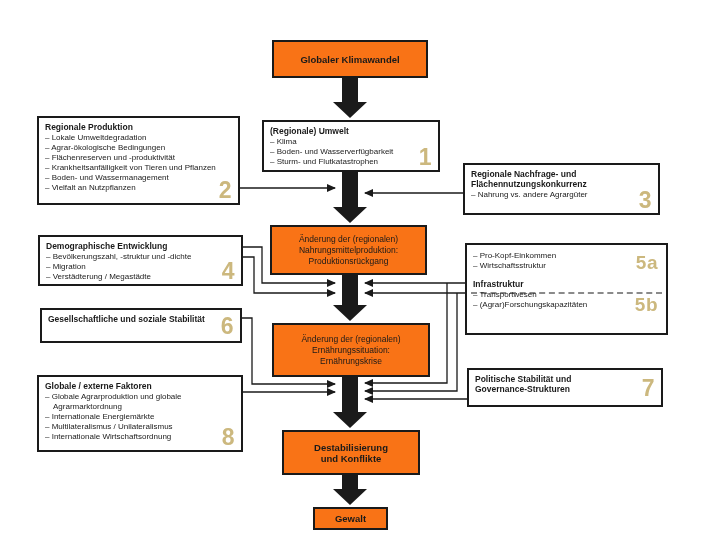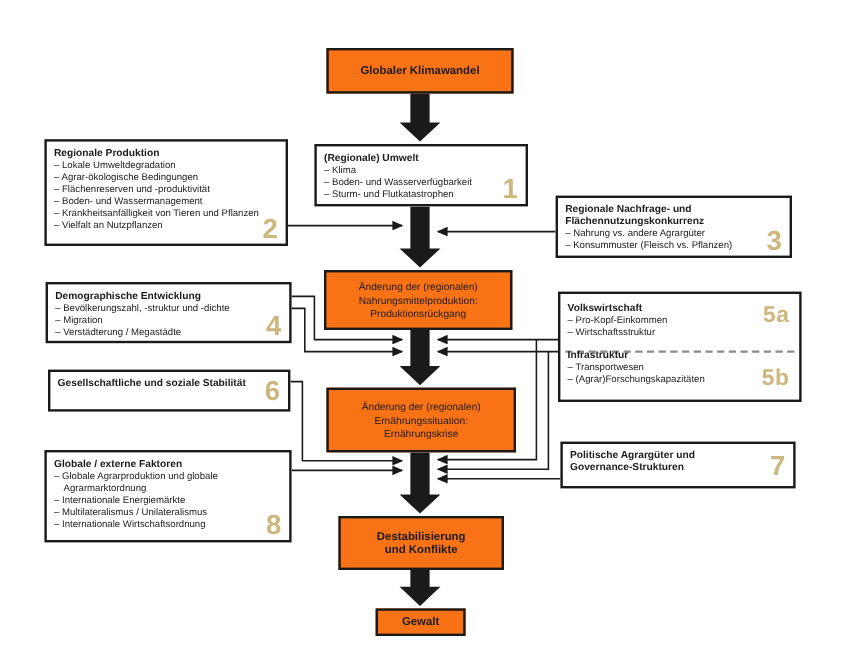--- a/index.html
+++ b/index.html
@@ -95,22 +95,22 @@
 
   <div class="cbox big" style="left:313px;top:507px;width:75px;height:23px">
     <div>Gewalt</div>
   </div>
 
   <div class="sbox" style="left:37px;top:116px;width:203px;height:89px">
     <div class="t">Regionale Produktion</div>
     <div class="item">Lokale Umweltdegradation</div>
     <div class="item">Agrar-ökologische Bedingungen</div>
     <div class="item">Flächenreserven und -produktivität</div>
+    <div class="item" style="width:170px">Krankheitsanfälligkeit von Tieren und Pflanzen</div>
     <div class="item">Boden- und Wassermanagement</div>
-    <div class="item" style="width:170px">Krankheitsanfälligkeit von Tieren und Pflanzen</div>
     <div class="item">Vielfalt an Nutzpflanzen</div>
     <div class="num">2</div>
   </div>
 
   <div class="sbox" style="left:38px;top:235px;width:205px;height:51px">
     <div class="t">Demographische Entwicklung</div>
     <div class="item">Bevölkerungszahl, -struktur und -dichte</div>
     <div class="item">Migration</div>
     <div class="item" style="width:150px">Verstädterung / Megastädte</div>
     <div class="num">4</div>
@@ -126,38 +126,36 @@
     <div class="item" style="width:165px">Globale Agrarproduktion und globale Agrarmarktordnung</div>
     <div class="item">Internationale Energiemärkte</div>
     <div class="item">Multilateralismus / Unilateralismus</div>
     <div class="item">Internationale Wirtschaftsordnung</div>
     <div class="num">8</div>
   </div>
 
   <div class="sbox" style="left:463px;top:163px;width:197px;height:52px">
     <div class="t" style="width:160px">Regionale Nachfrage- und Flächennutzungskonkurrenz</div>
     <div class="item">Nahrung vs. andere Agrargüter</div>
-    <div class="item" style="width:150px">Konsummuster (Fleisch vs. Pflanzen)</div>
     <div class="num">3</div>
   </div>
 
   <div class="sbox" style="left:465px;top:243px;width:203px;height:92px;padding:0">
     <div class="sec" style="padding:6px 6px 0 6px">
-      <div class="t">Volkswirtschaft</div>
       <div class="item">Pro-Kopf-Einkommen</div>
       <div class="item">Wirtschaftsstruktur</div>
       <div class="num sm" style="right:8px;bottom:auto;top:8px">5a</div>
     </div>
     <div class="divider"></div>
     <div class="sec" style="padding:8px 6px 0 6px">
       <div class="t">Infrastruktur</div>
       <div class="item">Transportwesen</div>
       <div class="item">(Agrar)Forschungskapazitäten</div>
       <div class="num sm" style="right:8px;bottom:auto;top:24px">5b</div>
     </div>
   </div>
 
   <div class="sbox" style="left:467px;top:368px;width:196px;height:39px">
-    <div class="t" style="width:140px">Politische Agrargüter und Governance-Strukturen</div>
+    <div class="t" style="width:140px">Politische Stabilität und Governance-Strukturen</div>
     <div class="num mid">7</div>
   </div>
 
 </div>
 
 </body></html>

